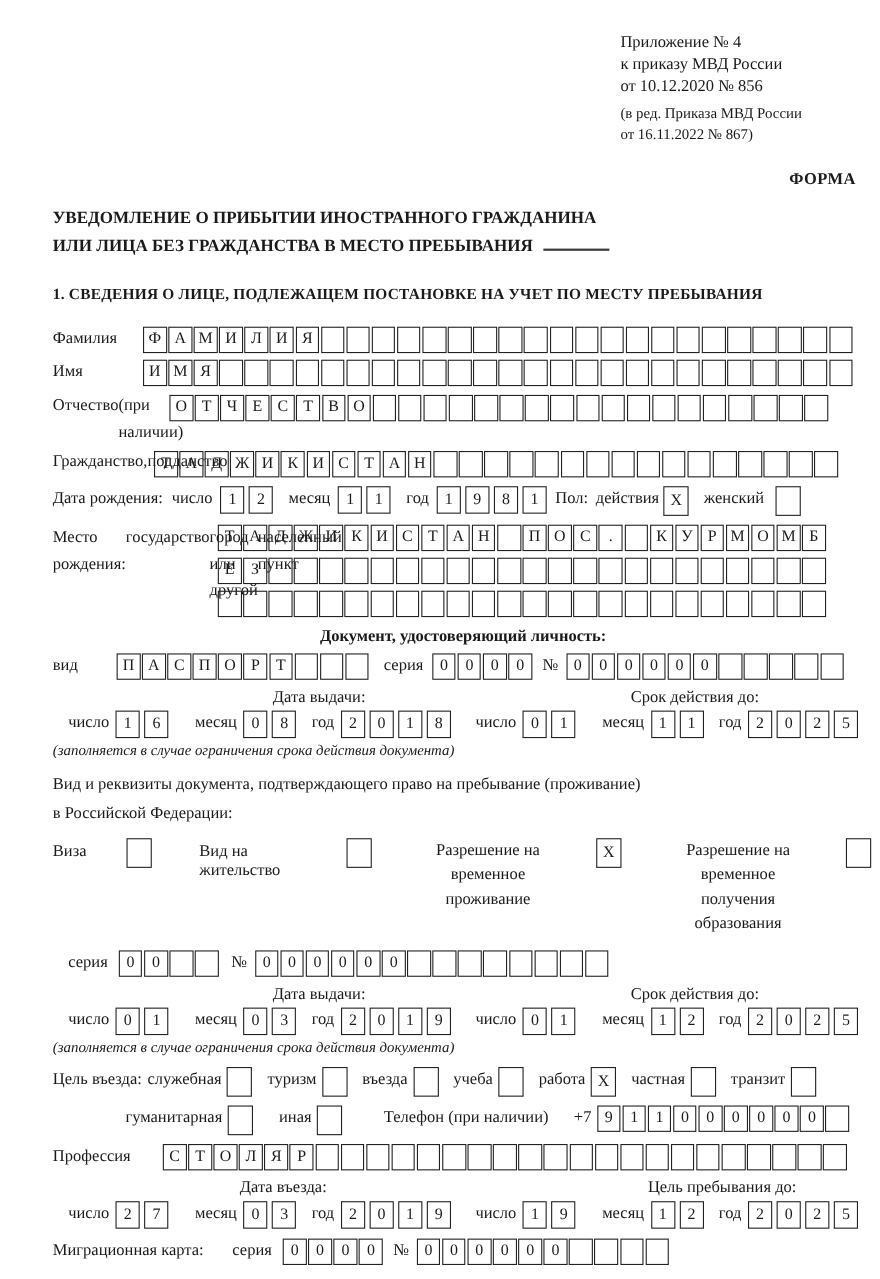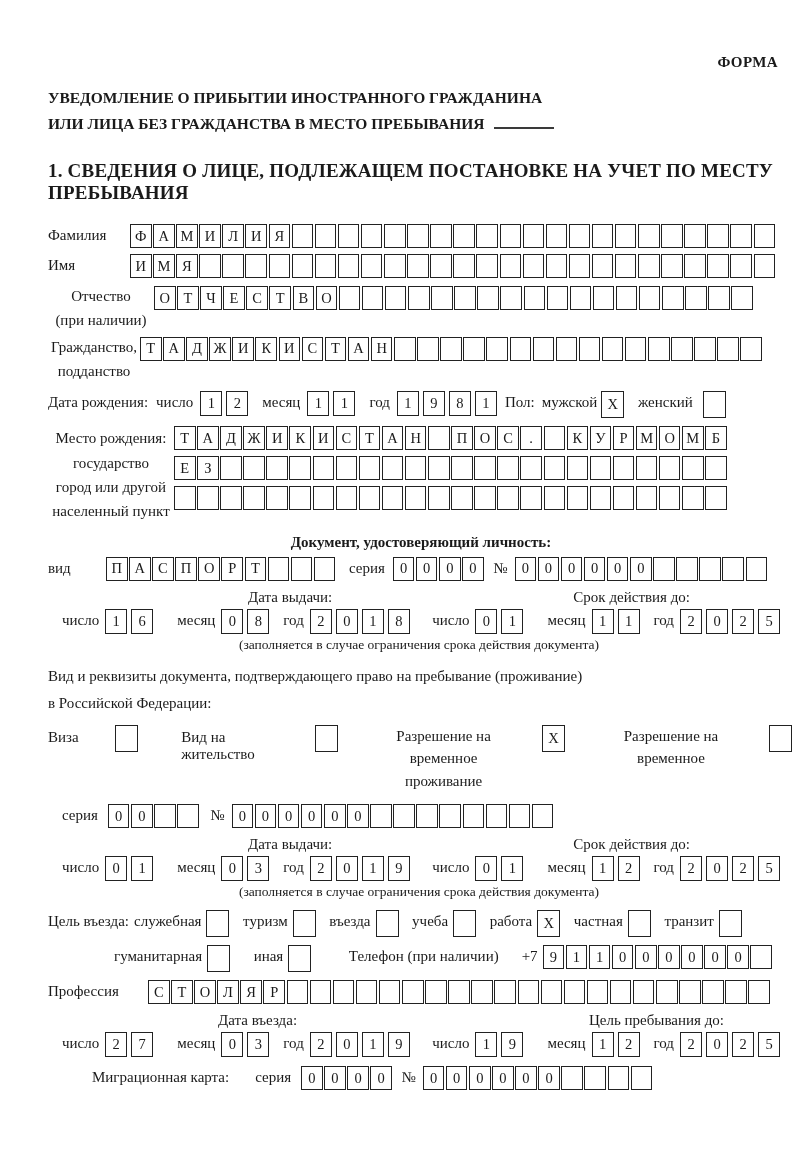--- a/index.html
+++ b/index.html
@@ -14,26 +14,26 @@
 
   
   .ref-block { margin-left:516px; line-height:1.32; }
   .ref-block .amend { margin-top:5px; font-size:13.5px; line-height:1.35; }
   .forma { margin-top:24px; padding-right:16px; text-align:right; font-weight:bold; letter-spacing:.4px; }
 
   
   .title { margin-top:14px; font-weight:bold; font-size:15.5px; line-height:1.65; }
   .blank { display:inline-block; width:60px; height:14px; border-bottom:2.2px solid #3a3a3a; margin-left:10px; }
 
-  .sec-h { margin-top:24px; font-weight:bold; font-size:19px; letter-spacing:.2px; }
+  .sec-h { margin-top:24px; font-weight:bold; font-size:14px; letter-spacing:.2px; }
 
   
   .row { display:flex; align-items:flex-start; margin-top:6px; }
   .lbl, .dlbl { padding-top:3px; white-space:nowrap; }
-  .lbl-stack { display:flex; flex-direction:column; line-height:1.62; flex:none;text-align:center; }
+  .lbl-stack { display:flex; flex-direction:row; line-height:1.62; flex:none; }
   .w-fam  { width:82px;  flex:none; }
   .w-pat  { width:106px; flex:none; }
   .w-cit  { width:92px;  flex:none; }
   .w-place{ width:126px; flex:none; }
   .w-vid  { width:58px;  flex:none; }
   .w-prof { width:100px; flex:none; }
 
   
   .cells { display:inline-flex; flex-wrap:nowrap; }
   .cell {
@@ -53,41 +53,50 @@
   
   .date-heads { display:flex; margin-top:8px; }
   .dh-left { margin-left:200px; }
   .dh-right { margin-left:auto; margin-right:104px; }
   .date-pair { display:flex; align-items:flex-start; margin-top:3px; }
   .dgroup { display:inline-flex; align-items:flex-start; }
   .dgroup.right { margin-left:auto; }
   .dgroup .dlbl { margin-right:6px; }
   .dgroup .cells { margin-right:10px; }
   .note { margin-top:3px; font-size:13.5px; }
-  .note.right { text-align:center; padding-right:4px; }
+  .note.right { text-align:left; padding-right:4px;font-style:italic; }
 
   .center-h { margin-top:10px; text-align:center; font-weight:bold; }
 
   
   .cb-row { display:flex; align-items:flex-start; margin-top:8px;gap:28px; }
   .cb-row .txt { padding-top:4px; }
   .cb-block { text-align:center; line-height:1.5; }
   .cb-gap { margin-left:14px; }
   .cb-gap-s { margin-left:8px; }
 
   
   .purpose .dlbl { margin-right:5px; }
   .purpose .checkbox { margin-right:12px; }
   .indent { padding-left:66px; }
 </style>
 </head>
 <body>
 
 <div class="page">
 
+  <div class="ref-block">
+    <div>Приложение № 4</div>
+    <div>к приказу МВД России</div>
+    <div>от 10.12.2020 № 856</div>
+    <div class="amend">
+      <div>(в ред. Приказа МВД России</div>
+      <div>от 16.11.2022 № 867)</div>
+    </div>
+  </div>
 
   <div class="forma">ФОРМА</div>
 
   <div class="title">
     <div>УВЕДОМЛЕНИЕ О ПРИБЫТИИ ИНОСТРАННОГО ГРАЖДАНИНА</div>
     <div><span>ИЛИ ЛИЦА БЕЗ ГРАЖДАНСТВА В МЕСТО ПРЕБЫВАНИЯ</span><span class="blank"></span></div>
   </div>
 
   <div class="sec-h">1. СВЕДЕНИЯ О ЛИЦЕ, ПОДЛЕЖАЩЕМ ПОСТАНОВКЕ НА УЧЕТ ПО МЕСТУ ПРЕБЫВАНИЯ</div>
 
@@ -243,31 +252,31 @@
         <span class="cell">1</span>
       </span>
     <span class="dlbl after">год</span>
     <span class="cells spread">
         <span class="cell">1</span>
         <span class="cell">9</span>
         <span class="cell">8</span>
         <span class="cell">1</span>
       </span>
     <span class="dlbl" style="margin-left:4px;">Пол:</span>
-    <span class="dlbl" style="margin-right:4px;">мужской</span>
+    <span class="dlbl" style="margin-right:4px;">действия</span>
     <span class="cells checkbox">
         <span class="cell">X</span>
       </span>
     <span class="dlbl" style="margin-left:12px; margin-right:10px;">женский</span>
     <span class="cells checkbox">
         <span class="cell"></span>
       </span>
   </div>
 
-  <div class="row" style="margin-top:8px;">
+  <div class="row" style="margin-top:8px;gap:24px;">
     <span class="lbl-stack w-place">
       <span>Место рождения:</span>
       <span>государство</span>
       <span>город или другой</span>
       <span>населенный пункт</span>
     </span>
     <span class="cells-stack">
       <span class="cells">
           <span class="cell">Т</span>
           <span class="cell">А</span>
@@ -450,20 +459,21 @@
       </span>
     <span class="cb-block cb-gap">
       <span style="display:block;">Разрешение на временное</span>
       <span style="display:block;">проживание</span>
     </span>
     <span class="cells checkbox cb-gap-s">
         <span class="cell">X</span>
       </span>
     <span class="cb-block cb-gap">
       <span style="display:block;">Разрешение на временное</span>
+      <span style="display:block;">получения образования</span>
     </span>
     <span class="cells checkbox cb-gap-s">
         <span class="cell"></span>
       </span>
   </div>
 
   <div class="row" style="margin-top:12px;">
     <span class="dlbl" style="margin-left:14px; margin-right:10px;">серия</span>
     <span class="cells">
         <span class="cell">0</span>
@@ -664,21 +674,21 @@
       <span class="dlbl">год</span>
       <span class="cells spread">
           <span class="cell">2</span>
           <span class="cell">0</span>
           <span class="cell">2</span>
           <span class="cell">5</span>
         </span>
     </span>
   </div>
 
-  <div class="row" style="margin-top:9px;margin-left:44px;">
+  <div class="row" style="margin-top:9px;">
     <span class="lbl" style="margin-right:26px;">Миграционная карта:</span>
     <span class="dlbl" style="margin-right:10px;">серия</span>
     <span class="cells">
         <span class="cell">0</span>
         <span class="cell">0</span>
         <span class="cell">0</span>
         <span class="cell">0</span>
       </span>
     <span class="dlbl" style="margin-left:8px;">№</span>
     <span class="cells">

